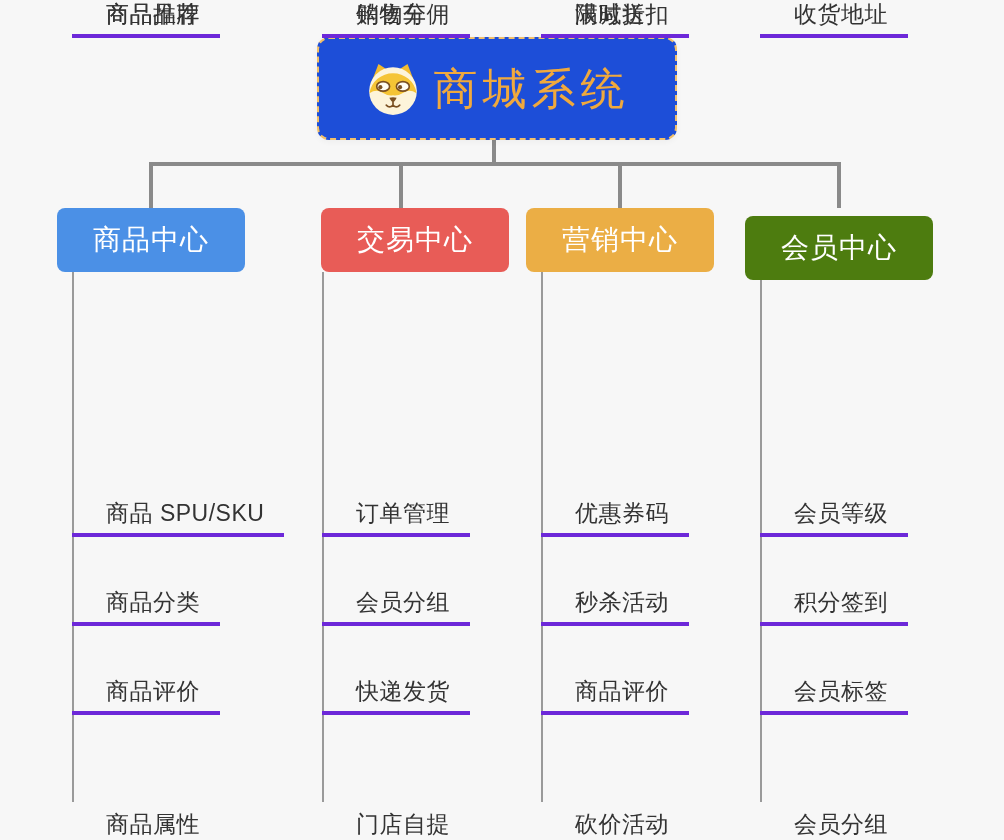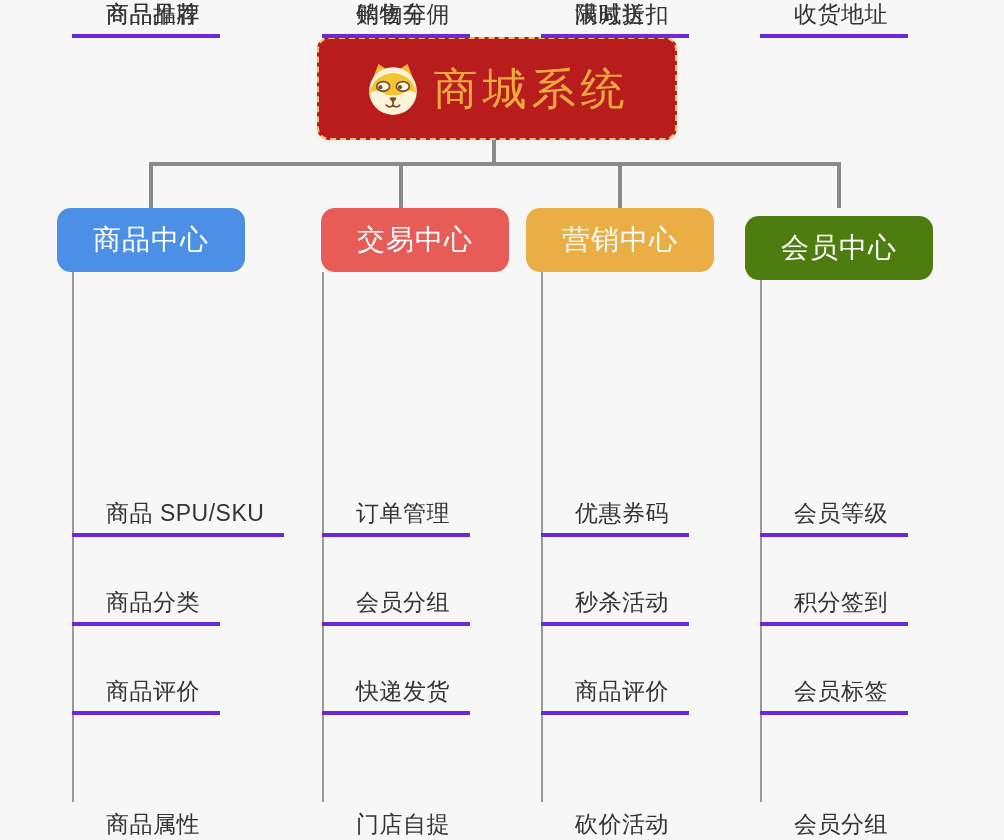--- a/index.html
+++ b/index.html
@@ -8,21 +8,21 @@
     background:#f7f7f7;
     font-family:"Liberation Sans","DejaVu Sans",sans-serif;
     position:relative;
     overflow:hidden;
   }
   #canvas { position:absolute; inset:0; width:1004px; height:840px; }
 
   
   .root-node {
     position:absolute; left:317px; top:37px; width:360px; height:103px;
-    background:#b91c1c;
+    background:#1d4ed8;
     border:2px dashed #f2c06a;
     border-radius:12px;
     display:flex; align-items:center; justify-content:center; gap:13px;
     box-shadow:0 2px 6px rgba(0,0,0,0.04);
     cursor:pointer;
   }
   .root-title {
     font-size:44px; letter-spacing:5px; color:#f0a93d; font-weight:400;
     white-space:nowrap; line-height:1;
   }
@@ -36,21 +36,21 @@
   .drop-1 { left:149px; } .drop-2 { left:399px; }
   .drop-3 { left:618px; } .drop-4 { left:837px; }
 
   
   .column { position:absolute; top:0; width:260px; height:840px; }
   .column-1 { left:57px; }  .column-2 { left:307px; }
   .column-3 { left:526px; } .column-4 { left:745px; }
 
   .branch-box {
     position:absolute; left:0; top:208px; width:188px; height:64px;
-    border-radius:14px;
+    border-radius:8px;
     display:flex; align-items:center; justify-content:center;
     color:#ffffff; font-size:28px; letter-spacing:1px; white-space:nowrap;
     cursor:pointer;
   }
   .vline {
     position:absolute; left:15px; top:272px; width:2px; height:530px;
     background:#9a9a9a;
   }
   .leaf {
     position:absolute; left:15px;

